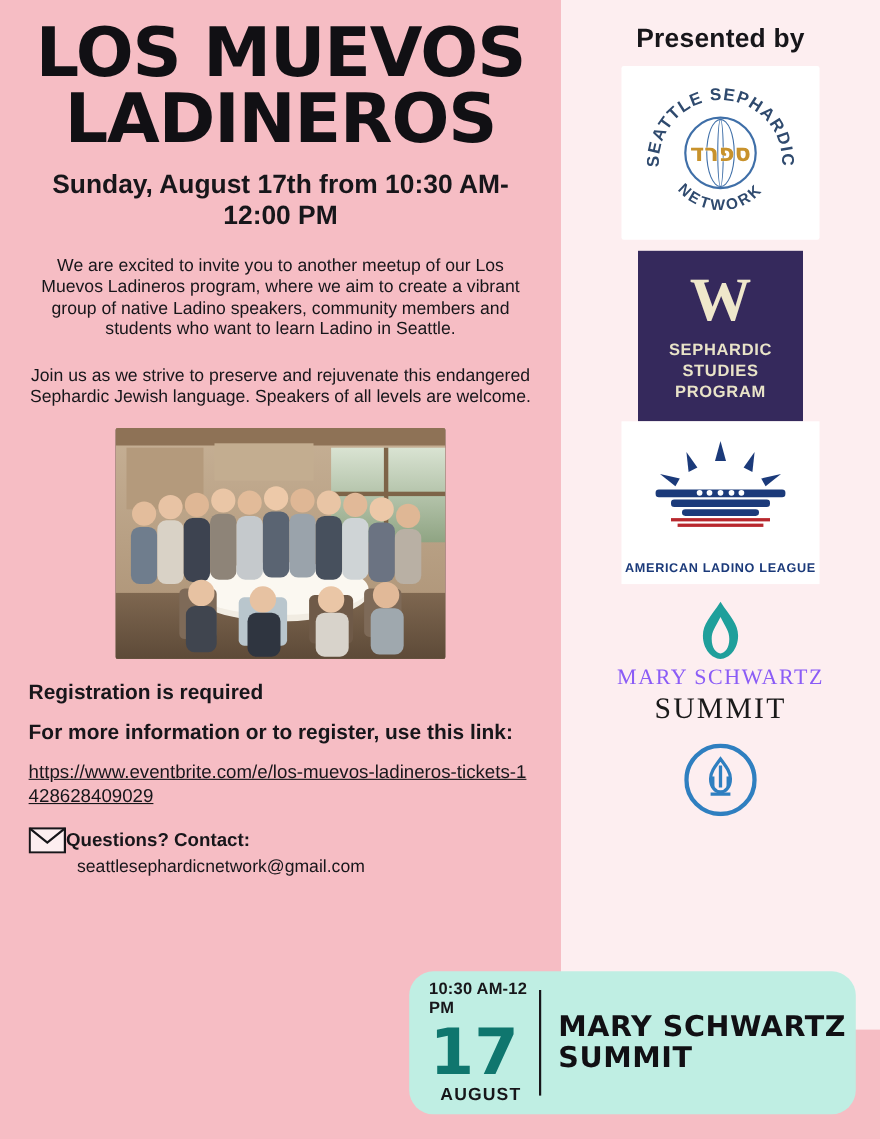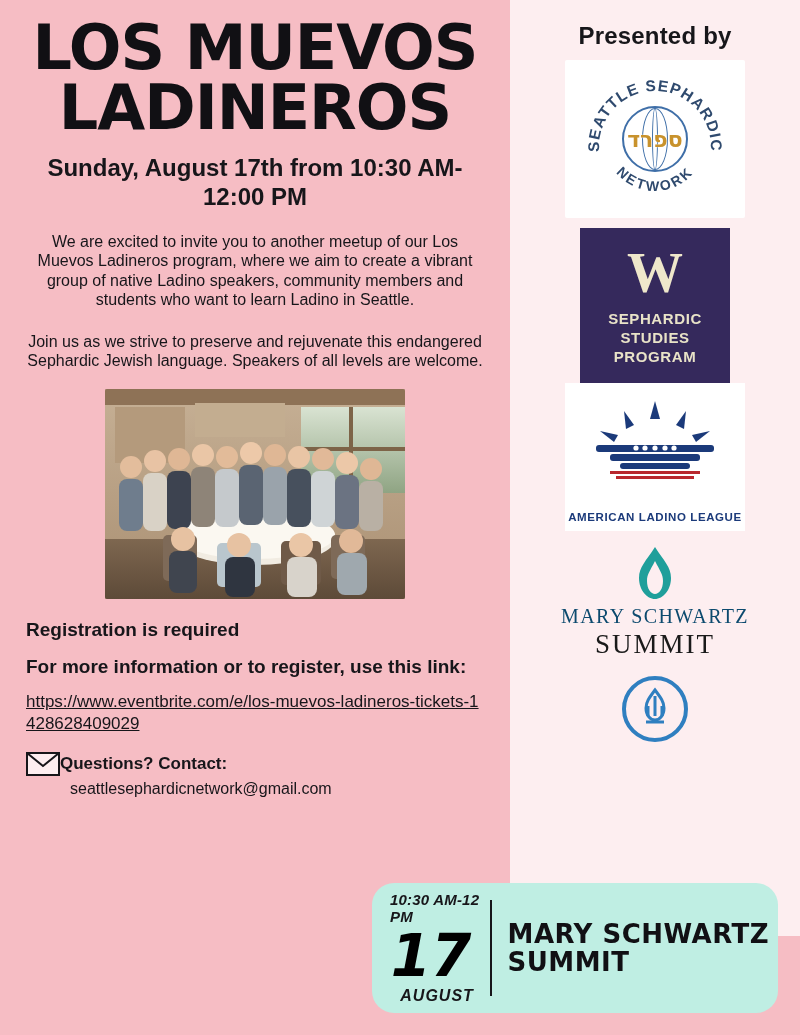--- a/index.html
+++ b/index.html
@@ -117,21 +117,21 @@
   }
   .mss-block {
     margin-top: 14px;
     display: flex; flex-direction: column; align-items: center;
   }
   .mss-flame { width: 44px; height: 56px; }
   .mss-name {
     font-family: "Liberation Serif", serif;
     font-size: 20px;
     letter-spacing: 1.4px;
-    color: #0c4a6e;
+    color: #8b5cf6;
     margin-top: 4px;
   }
   .mss-summit {
     font-family: "Liberation Serif", serif;
     font-size: 27px;
     letter-spacing: 2px;
     color: #1a1a1a;
     margin-top: 1px;
   }
   .jf-block {
@@ -241,34 +241,33 @@
     display: flex;
     align-items: center;
     padding: 0 6px 0 18px;
   }
   .badge-left {
     width: 140px;
     display: flex;
     flex-direction: column;
     align-items: center;
     justify-content: flex-start;
-    font-style: italic;
   }
   .badge-time {
     font-size: 15px;
     font-weight: bold;
     color: #17161a;
     letter-spacing: .2px;
   }
   .badge-day {
     font-family: "DejaVu Sans", sans-serif;
     font-size: 58px;
     font-weight: bold;
     line-height: 1;
-    color: #000000;
+    color: #0f766e;
     margin: 2px 12px 2px 0;
   }
   .badge-month {
     font-size: 16px;
     font-weight: bold;
     letter-spacing: 1px;
     color: #17161a;
   }
   .badge-divider {
     width: 2px;

